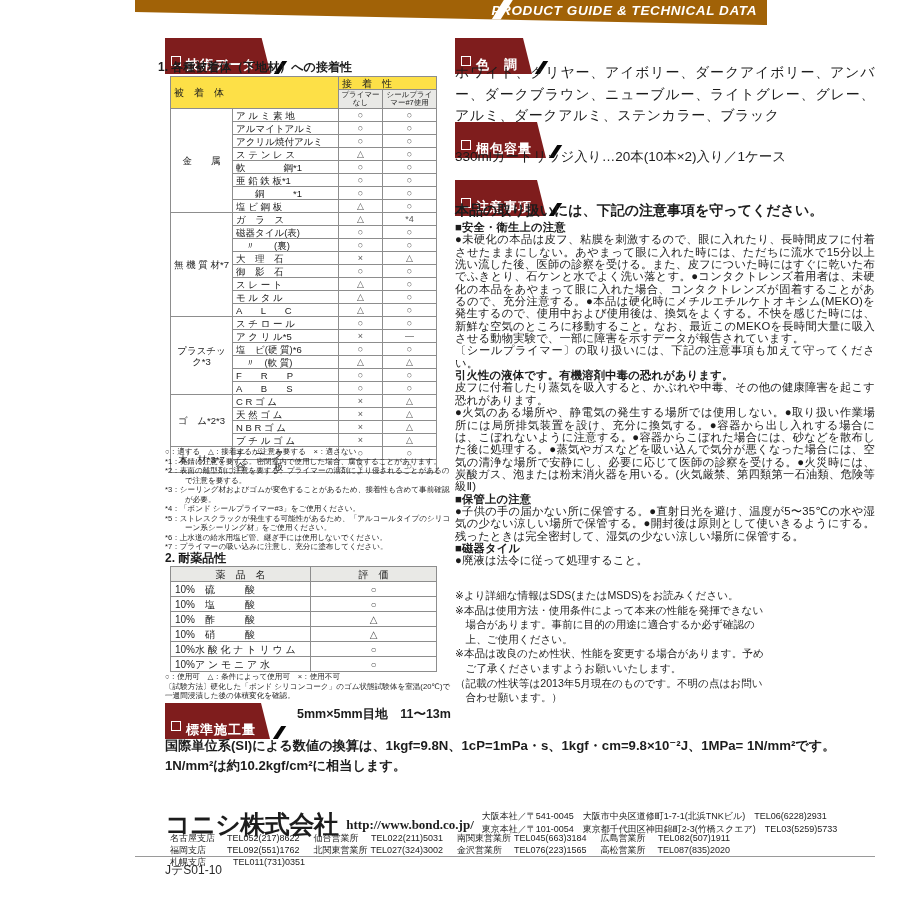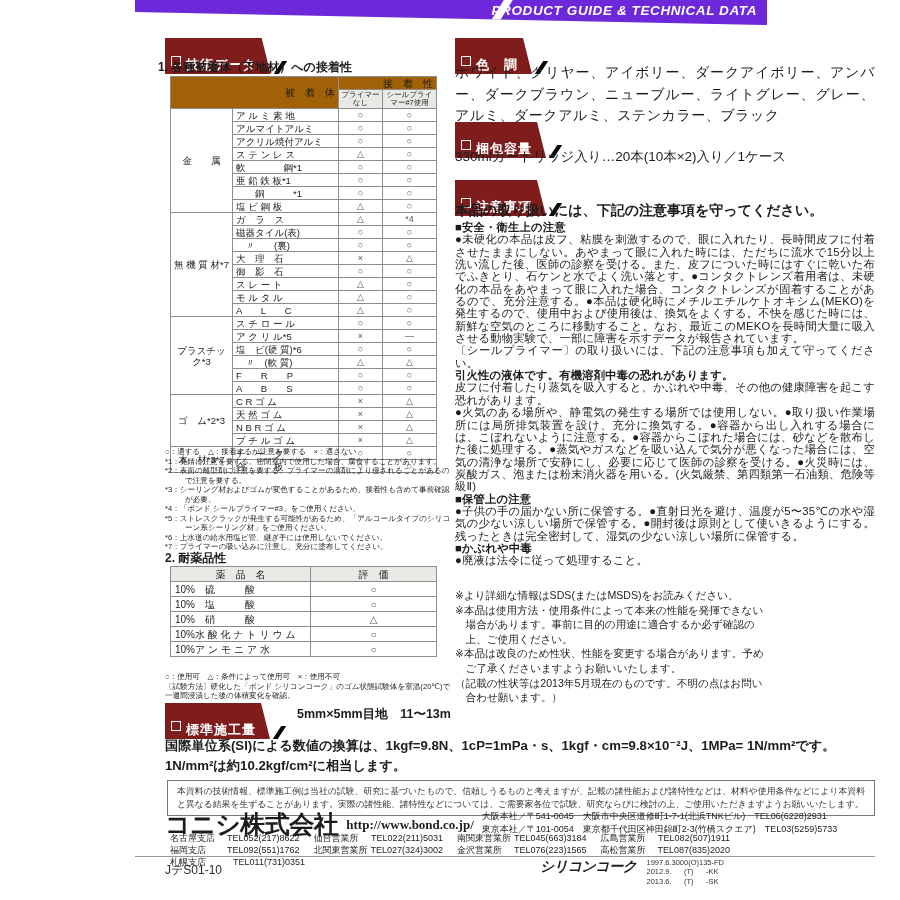--- a/index.html
+++ b/index.html
@@ -1,20 +1,20 @@
 <!DOCTYPE html>
 <html><head>
 <meta charset="utf-8">
 <style>
   html,body{margin:0;padding:0;background:#fff;}
   #page{position:relative;width:900px;height:900px;background:#fff;overflow:hidden;
         font-family:"Liberation Sans","DejaVu Sans",sans-serif;color:#1c1c1c;}
 
   
-  .banner{position:absolute;left:135px;top:0;width:632px;height:25px;background:#6d28d9;
+  .banner{position:absolute;left:135px;top:0;width:632px;height:25px;background:#a16207;
           clip-path:polygon(0 0,100% 0,100% 100%,0 48%);}
   .banner .slash{position:absolute;right:262px;top:0;width:9px;height:100%;background:#fff;transform:skewX(-32deg);}
   .banner .btxt{position:absolute;right:10px;top:3px;color:#fff;font-style:italic;font-weight:bold;
                 font-size:13.5px;letter-spacing:.6px;white-space:nowrap;}
 
   
   .tagline{position:absolute;display:flex;align-items:flex-end;}
   .sec-tag{display:inline-flex;align-items:flex-start;gap:5px;background:#7f1d1d;color:#fff;
            font-size:13px;font-weight:bold;letter-spacing:1px;padding:18px 14px 4px 6px;height:14px;
            clip-path:polygon(0 0,calc(100% - 9px) 0,100% 100%,0 100%);white-space:nowrap;}
@@ -23,21 +23,21 @@
 
   .b{font-weight:bold;}
   .abs{position:absolute;}
 
   
   .tbl-title{position:absolute;font-size:12px;font-weight:bold;white-space:nowrap;}
   table.dt{border-collapse:collapse;table-layout:fixed;}
   table.dt td{border:1px solid #8d8d8d;overflow:hidden;}
   #adh-table{position:absolute;left:170px;top:76px;width:266px;font-size:9.5px;}
   #adh-table td{padding:0 3px;height:12px;line-height:11px;}
-  #adh-table .hdr{background:#a16207;text-align:right;font-size:10px;}
+  #adh-table .hdr{background:#fde047;text-align:left;font-size:10px;}
   #adh-table .subhdr{background:#e9e9e6;text-align:center;font-size:7.5px;line-height:8px;padding:1px;}
   #adh-table .gcell{text-align:center;font-size:9.5px;}
   #adh-table .mcell{white-space:nowrap;}
   #adh-table .vcell{text-align:center;color:#555;font-size:9px;}
   .notes{font-size:7.6px;line-height:9.5px;color:#222;}
   .note-item{padding-left:20px;text-indent:-20px;}
   #chem-table{position:absolute;left:170px;top:566px;width:266px;font-size:10px;}
   #chem-table td{padding:0 4px;height:14px;line-height:13px;}
   #chem-table .hdr{background:#e9e9e6;text-align:center;}
   #chem-table .vcell{text-align:center;color:#555;}
@@ -281,20 +281,24 @@
     <tbody id="chem-body">
         <tr>
           <td class="ncell">10%　硫　　　酸</td>
           <td class="vcell">○</td>
         </tr>
         <tr>
           <td class="ncell">10%　塩　　　酸</td>
           <td class="vcell">○</td>
         </tr>
         <tr>
+          <td class="ncell">10%　酢　　　酸</td>
+          <td class="vcell">△</td>
+        </tr>
+        <tr>
           <td class="ncell">10%　硝　　　酸</td>
           <td class="vcell">△</td>
         </tr>
         <tr>
           <td class="ncell">10%水 酸 化 ナ ト リ ウ ム</td>
           <td class="vcell">○</td>
         </tr>
         <tr>
           <td class="ncell">10%ア ン モ ニ ア 水</td>
           <td class="vcell">○</td>
@@ -345,37 +349,36 @@
 
   <div class="abs caution-block" style="left:455px;top:221px;width:420px;" id="caution-paras">
       <div class="cpara b">■安全・衛生上の注意</div>
       <div class="cpara">●未硬化の本品は皮フ、粘膜を刺激するので、眼に入れたり、長時間皮フに付着させたままにしない。あやまって眼に入れた時には、ただちに流水で15分以上洗い流した後、医師の診察を受ける。また、皮フについた時にはすぐに乾いた布でふきとり、石ケンと水でよく洗い落とす。●コンタクトレンズ着用者は、未硬化の本品をあやまって眼に入れた場合、コンタクトレンズが固着することがあるので、充分注意する。●本品は硬化時にメチルエチルケトオキシム(MEKO)を発生するので、使用中および使用後は、換気をよくする。不快を感じた時には、新鮮な空気のところに移動すること。なお、最近このMEKOを長時間大量に吸入させる動物実験で、一部に障害を示すデータが報告されています。</div>
       <div class="cpara">〔シールプライマー〕の取り扱いには、下記の注意事項も加えて守ってください。</div>
       <div class="cpara b">引火性の液体です。有機溶剤中毒の恐れがあります。</div>
       <div class="cpara">皮フに付着したり蒸気を吸入すると、かぶれや中毒、その他の健康障害を起こす恐れがあります。</div>
       <div class="cpara">●火気のある場所や、静電気の発生する場所では使用しない。●取り扱い作業場所には局所排気装置を設け、充分に換気する。●容器から出し入れする場合には、こぼれないように注意する。●容器からこぼれた場合には、砂などを散布した後に処理する。●蒸気やガスなどを吸い込んで気分が悪くなった場合には、空気の清浄な場所で安静にし、必要に応じて医師の診察を受ける。●火災時には、炭酸ガス、泡または粉末消火器を用いる。(火気厳禁、第四類第一石油類、危険等級Ⅱ)</div>
       <div class="cpara b">■保管上の注意</div>
       <div class="cpara">●子供の手の届かない所に保管する。●直射日光を避け、温度が5〜35℃の水や湿気の少ない涼しい場所で保管する。●開封後は原則として使いきるようにする。残ったときは完全密封して、湿気の少ない涼しい場所に保管する。</div>
-      <div class="cpara b">■かぶれや中毒</div>
+      <div class="cpara b">■磁器タイル</div>
       <div class="cpara">●廃液は法令に従って処理すること。</div>
     </div>
 
   <div class="abs cnotes" style="left:455px;top:588px;width:318px;" id="caution-notes">
       <div class="cnote-item">※より詳細な情報はSDS(またはMSDS)をお読みください。</div>
       <div class="cnote-item">※本品は使用方法・使用条件によって本来の性能を発揮できない場合があります。事前に目的の用途に適合するか必ず確認の上、ご使用ください。</div>
       <div class="cnote-item">※本品は改良のため性状、性能を変更する場合があります。予めご了承くださいますようお願いいたします。</div>
       <div class="cnote-item">（記載の性状等は2013年5月現在のものです。不明の点はお問い合わせ願います。）</div>
     </div>
 
   <div class="abs" style="left:165px;top:736px;">
     <div class="si-line">国際単位系(SI)による数値の換算は、1kgf=9.8N、1cP=1mPa・s、1kgf・cm=9.8×10⁻²J、1MPa= 1N/mm²です。</div>
     <div class="si-line">1N/mm²は約10.2kgf/cm²に相当します。</div>
   </div>
 
-  <div class="disclaimer">本資料の技術情報、標準施工例は当社の試験、研究に基づいたもので、信頼しうるものと考えますが、記載の諸性能および諸特性などは、材料や使用条件などにより本資料と異なる結果を生ずることがあります。実際の諸性能、諸特性などについては、ご需要家各位で試験、研究ならびに検討の上、ご使用いただきますようお願いいたします。</div>
 
   <div class="abs" style="left:165px;top:808px;width:712px;display:flex;align-items:flex-start;gap:8px;">
     <span class="company">コニシ株式会社</span>
     <span class="url" style="margin-top:9px;">http://www.bond.co.jp/</span>
     <span class="hq" style="margin-top:2px;" id="hq-lines">
         <div>大阪本社／〒541-0045　大阪市中央区道修町1-7-1(北浜TNKビル)　TEL06(6228)2931</div>
         <div>東京本社／〒101-0054　東京都千代田区神田錦町2-3(竹橋スクエア)　TEL03(5259)5733</div>
       </span>
   </div>
 
@@ -421,18 +424,14 @@
           <span>札幌支店</span>
           <span>TEL011(731)0351</span>
         </span>
       </div>
     </div>
 
   <div class="divider"></div>
 
   <div class="doc-code">JテS01-10</div>
 
-  <div class="logo-row">
-    <span class="product-logo">シリコンコーク</span>
-    <span class="print-codes" id="print-codes"><div>1997.6.3000(O)135-FD</div><div>2012.9.      (T)      -KK</div><div>2013.6.      (T)      -SK</div></span>
-  </div>
 
 </div>
 
 </body></html>

